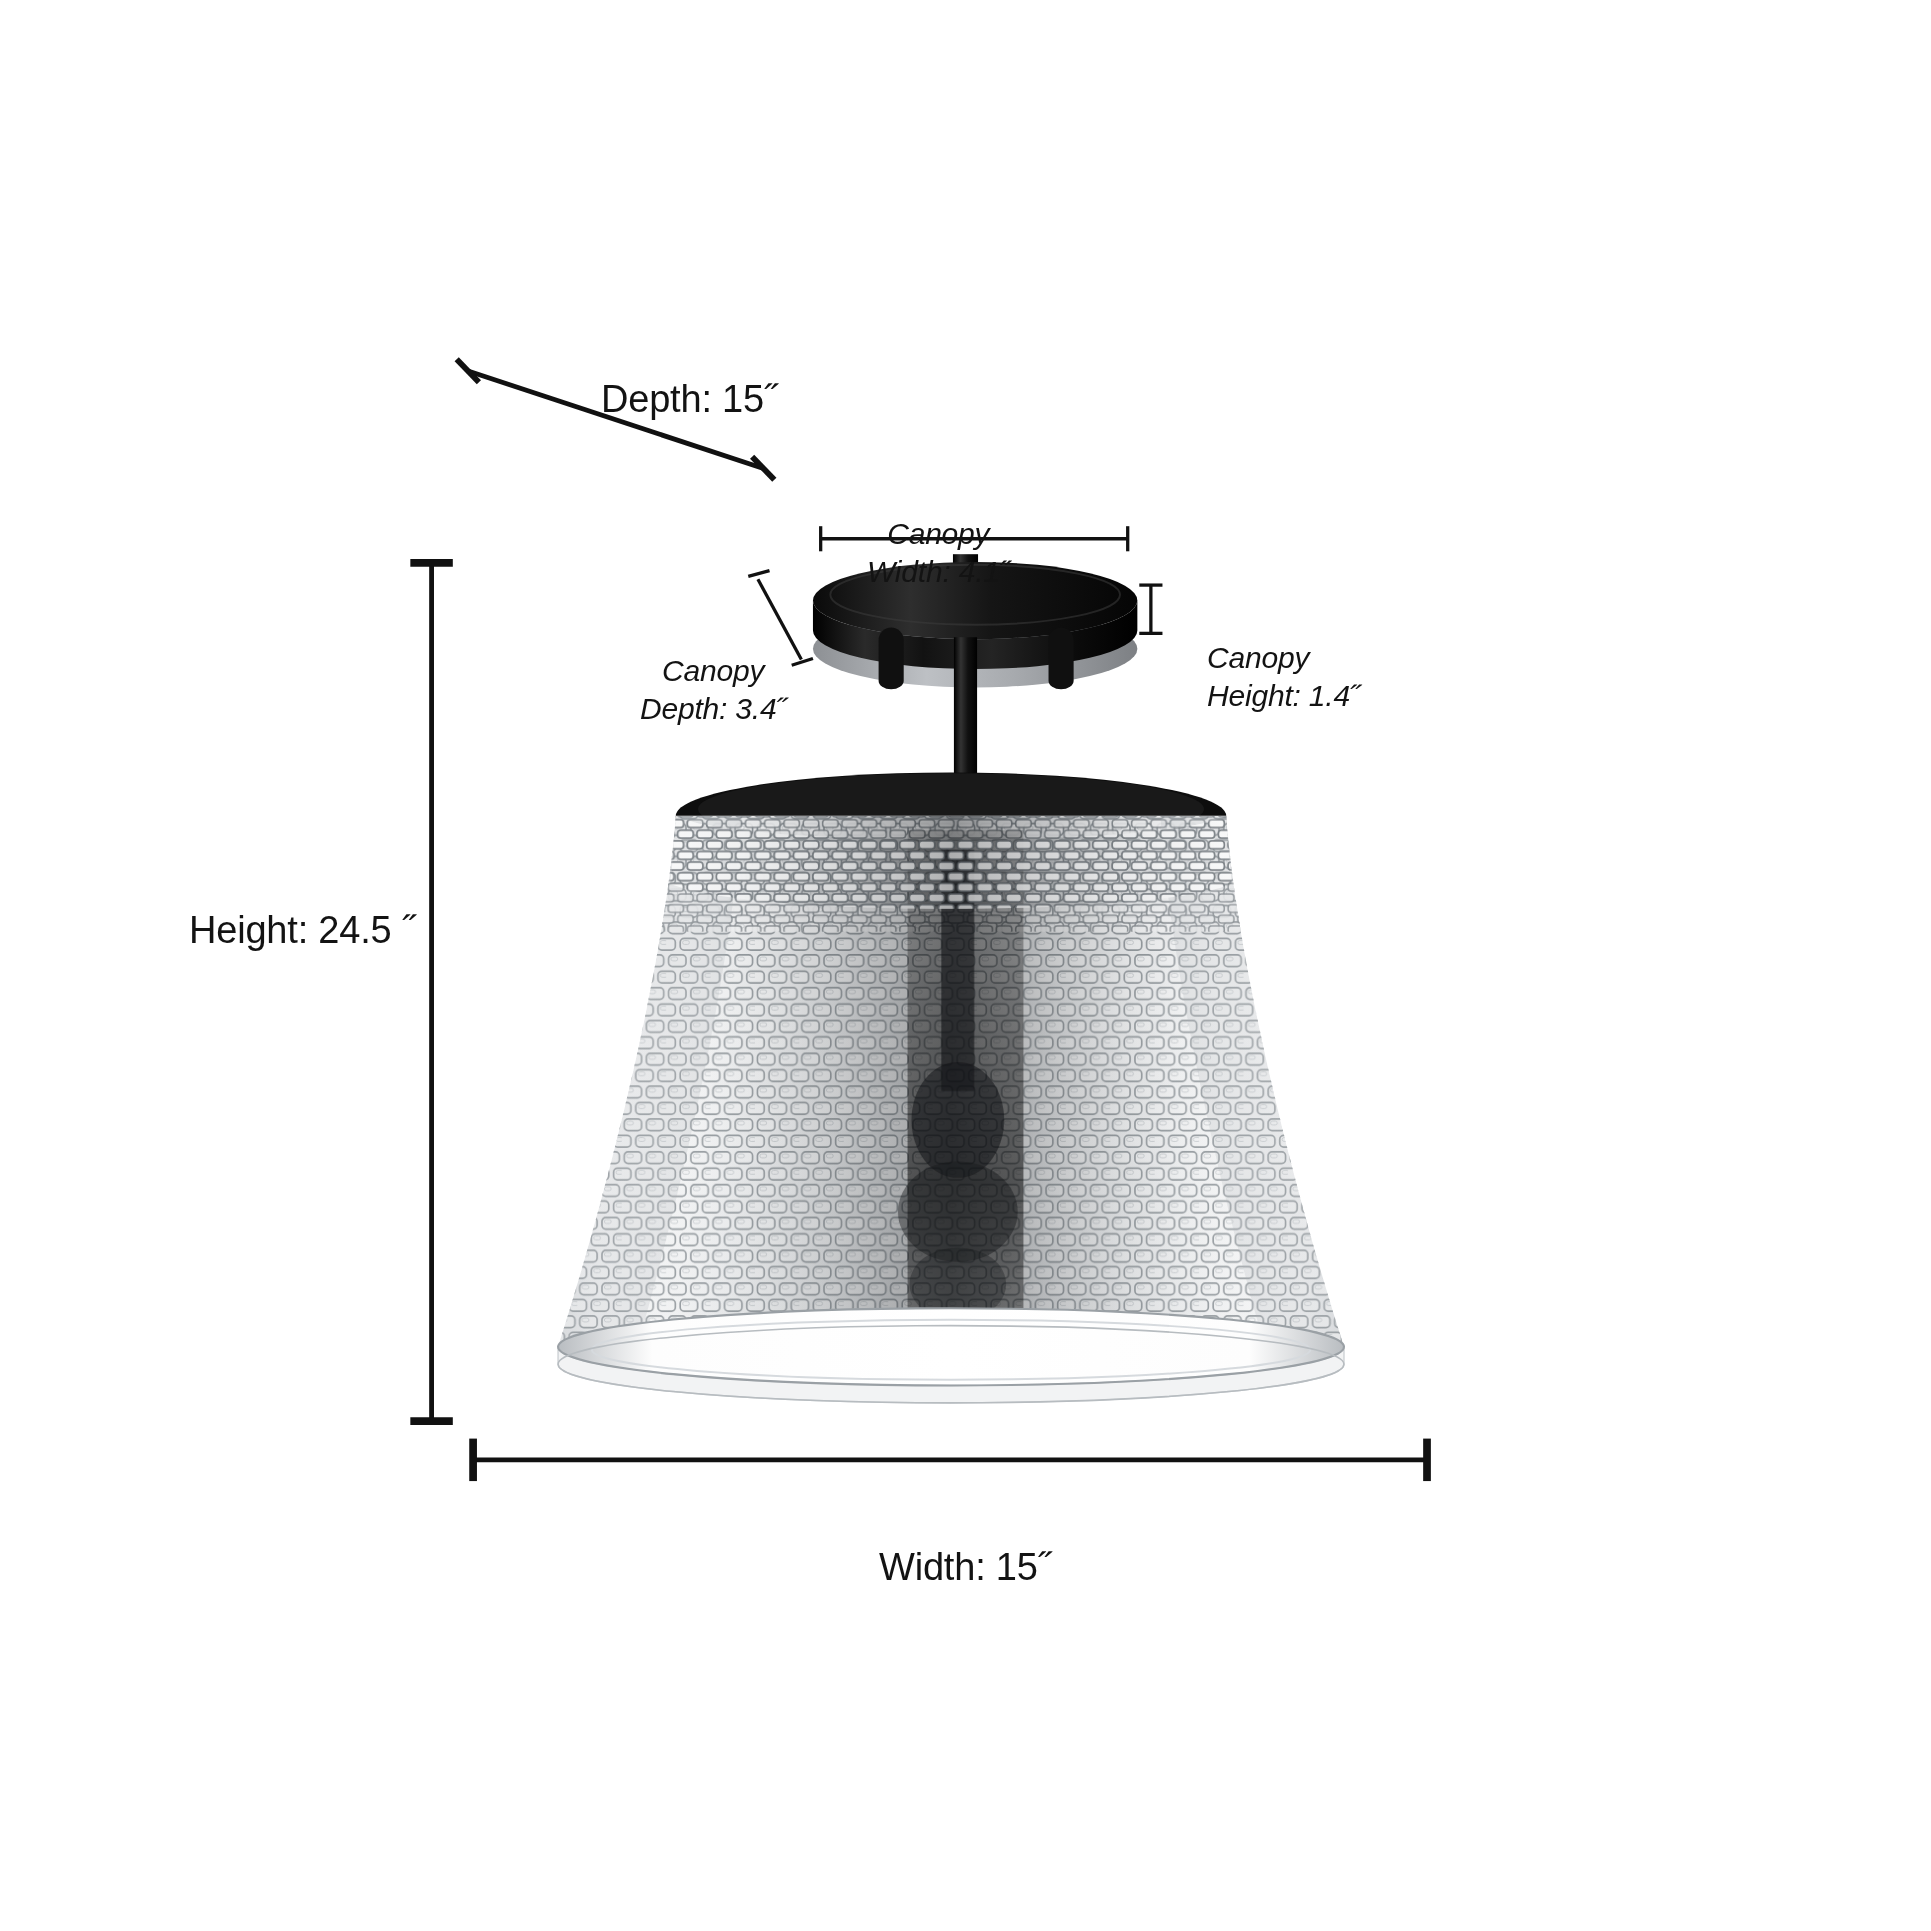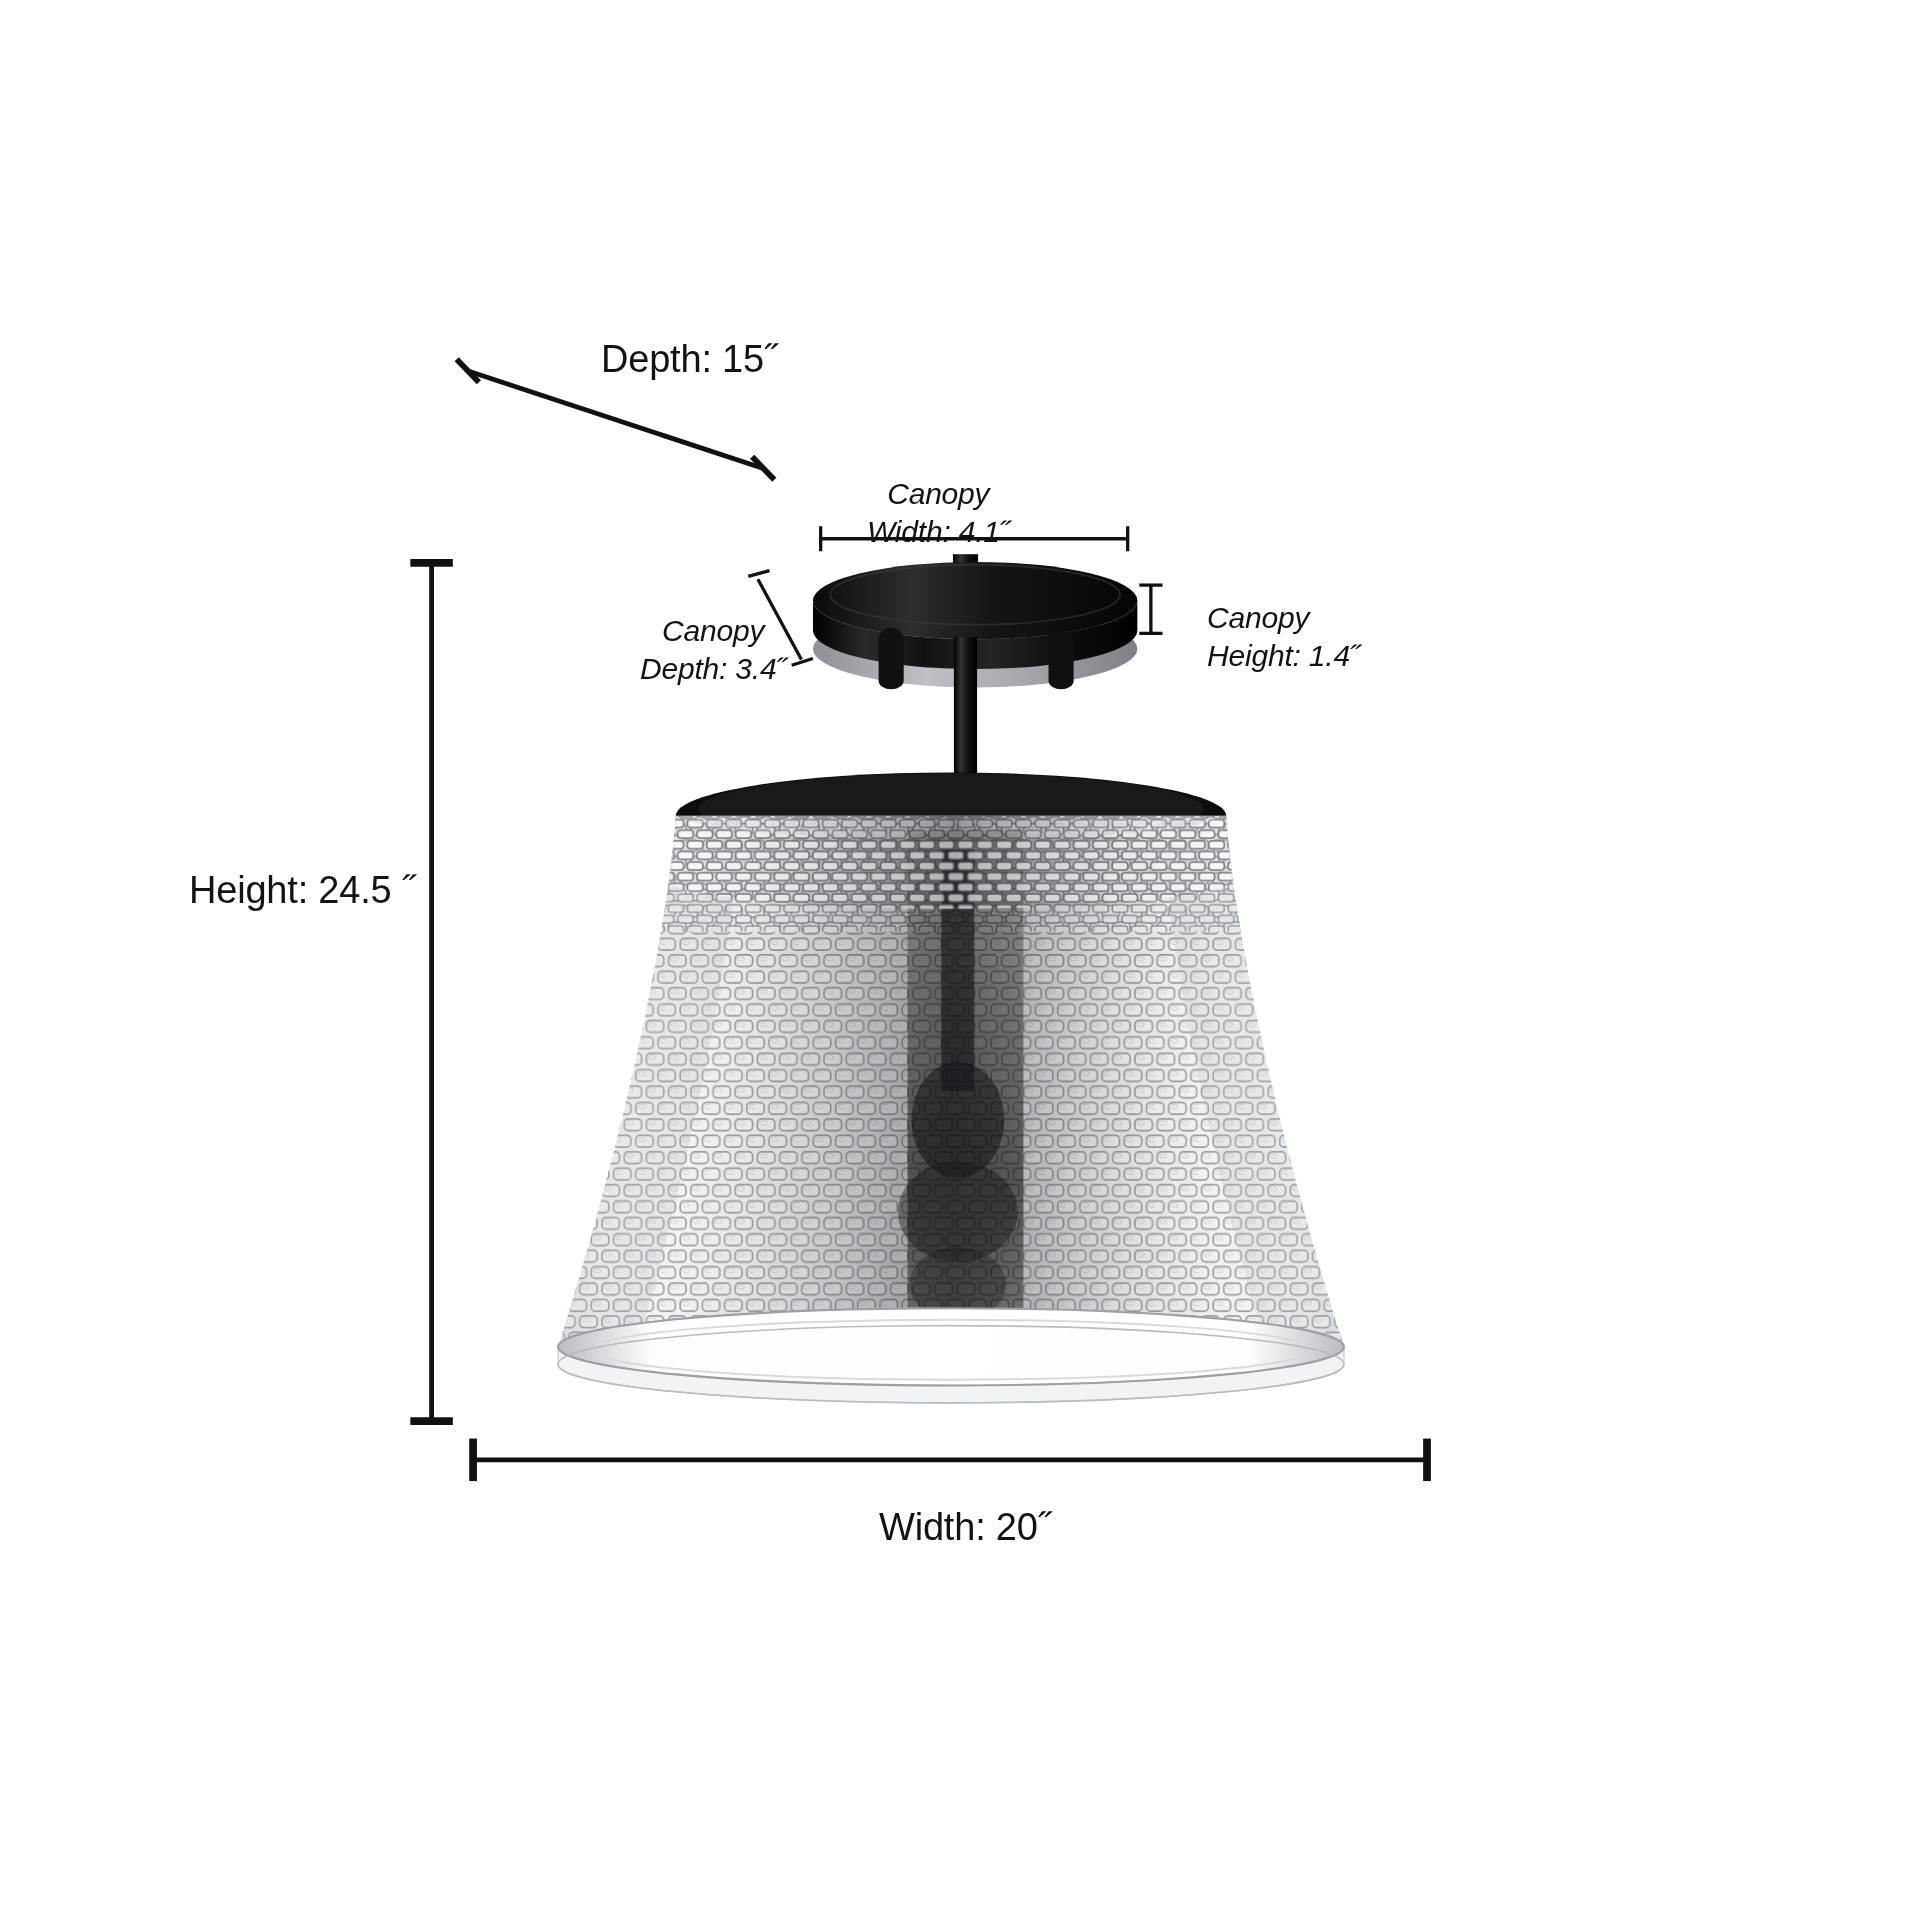--- a/index.html
+++ b/index.html
@@ -25,20 +25,21 @@
     height: 1931px;
     display: block;
   }
   .dim-label {
     position: absolute;
     color: #131313;
     font-family: "Liberation Sans", sans-serif;
     white-space: pre;
     line-height: 1.26;
     letter-spacing: -0.2px;
+    margin-top: 40px;
   }
   .dim-label.big {
     font-size: 38px;
     font-weight: 400;
   }
   .dim-label.small {
     font-size: 30px;
     font-weight: 400;
     font-style: italic;
   }
@@ -305,16 +306,16 @@
   <div class="dim-label big left lbl-depth">Depth: 15˝</div>
 
   <div class="dim-label small center lbl-canopy-w"><span>Canopy</span><br><span>Width: 4.1˝</span></div>
 
   <div class="dim-label small center lbl-canopy-d"><span>Canopy</span><br><span>Depth: 3.4˝</span></div>
 
   <div class="dim-label small left lbl-canopy-h"><span>Canopy</span><br><span>Height: 1.4˝</span></div>
 
   <div class="dim-label big left lbl-height">Height: 24.5 ˝</div>
 
-  <div class="dim-label big left lbl-width">Width: 20˝</div>
+  <div class="dim-label big left lbl-width">Width: 15˝</div>
 
 </div>
 
 
 </body></html>

